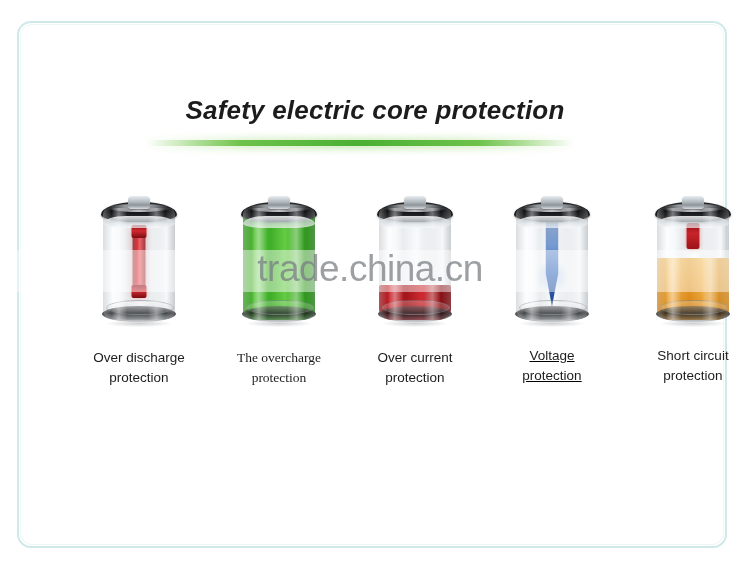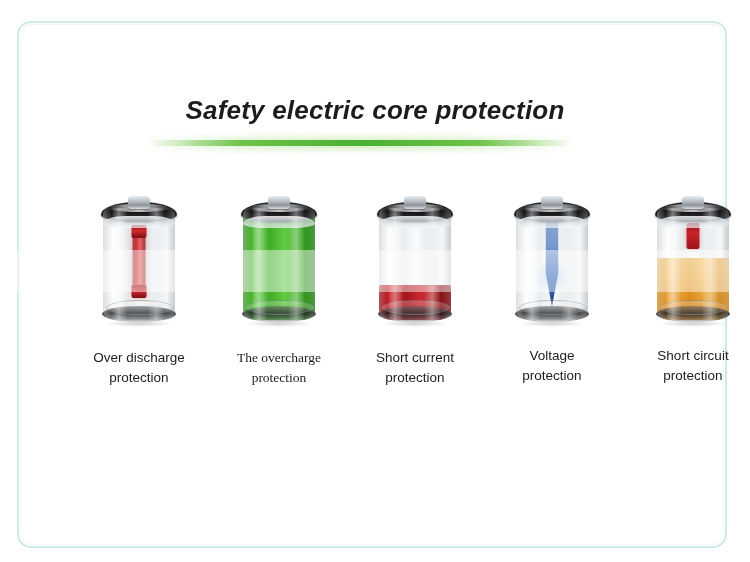--- a/index.html
+++ b/index.html
@@ -341,25 +341,25 @@
         </div>
         <div class="base"></div>
         <div class="base-ring"></div>
         <div class="cap"></div>
         <div class="cap-hi"></div>
         <div class="rim"></div>
         <div class="terminal"></div>
         <div class="gloss"></div>
         <div class="shadow"></div>
       </div>
-      <div class="caption">Short current
+      <div class="caption">Over current
 protection</div>
     </div>
 
-    <div class="cell" style="left:445px;">
+    <div class="cell" style="left:445px;text-decoration:underline;">
       <div class="batt-wrap">
         <div class="body">
           <div class="arrow-blue-glow"></div>
           <div class="arrow-blue"></div>
         </div>
         <div class="base"></div>
         <div class="base-ring"></div>
         <div class="cap"></div>
         <div class="cap-hi"></div>
         <div class="rim"></div>
@@ -386,14 +386,15 @@
         <div class="gloss"></div>
         <div class="shadow"></div>
       </div>
       <div class="caption low">Short circuit
 protection</div>
     </div>
 
   </div>
 
   <div id="watermark-band"></div>
+  <div id="watermark">trade.china.cn</div>
 
 </div>
 
 </body></html>

